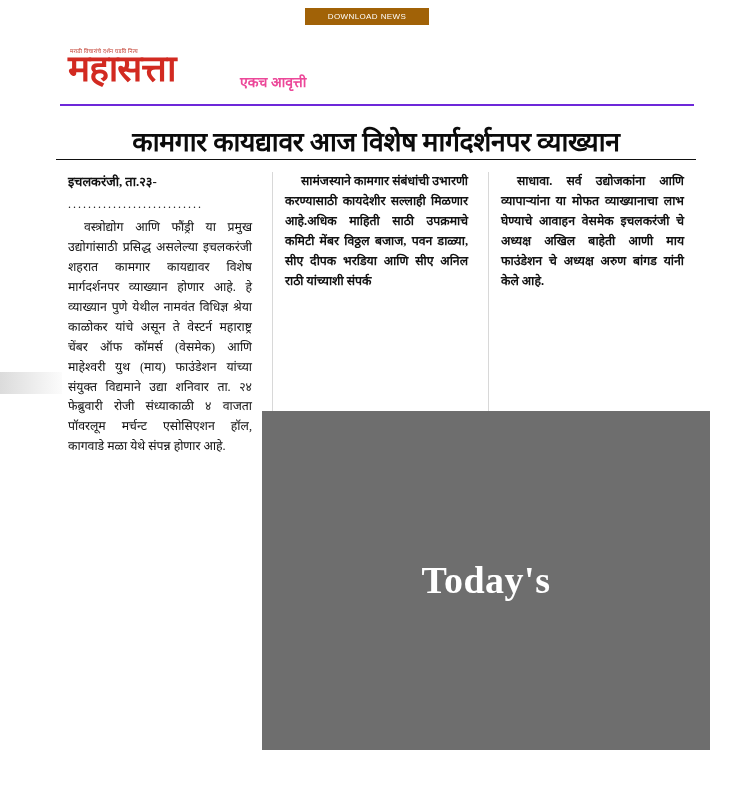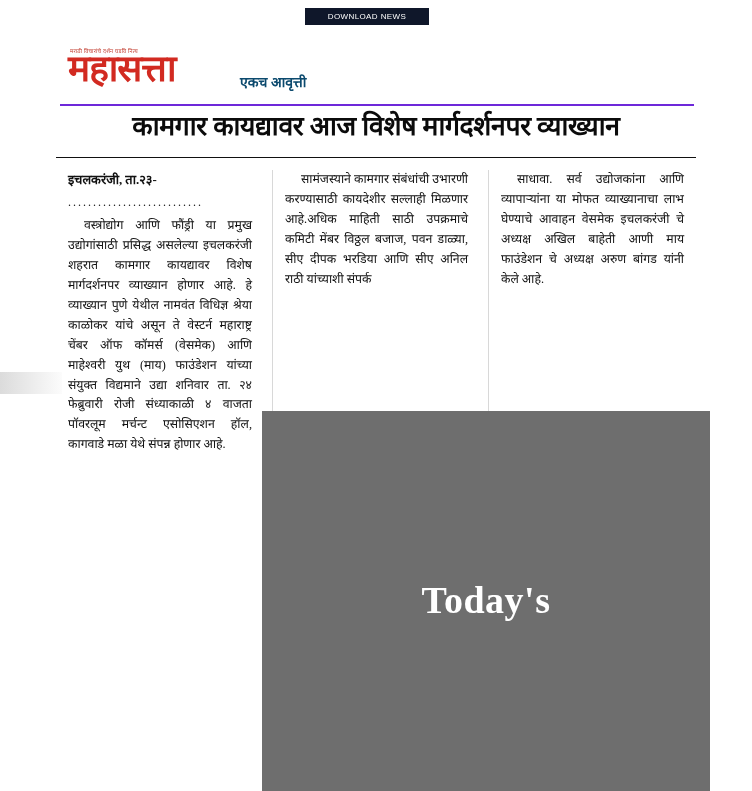--- a/index.html
+++ b/index.html
@@ -15,21 +15,21 @@
     overflow: hidden;
   }
 
   
   .download-bar {
     position: absolute;
     top: 8px;
     left: 305px;
     width: 124px;
     height: 17px;
-    background: #0f172a;
+    background: #a16207;
     color: #ffffff;
     font-size: 8px;
     letter-spacing: 0.4px;
     display: flex;
     align-items: center;
     justify-content: center;
     font-family: "Liberation Sans", sans-serif;
   }
 
   
@@ -68,56 +68,56 @@
     color: #d22a21;
     letter-spacing: -1px;
     line-height: 1;
   }
   .masthead-sub {
     position: absolute;
     top: 32px;
     left: 180px;
     font-family: "Liberation Serif", serif;
     font-size: 14px;
-    color: #0c4a6e;
+    color: #ec4899;
     font-weight: bold;
   }
 
   
   .headline {
-    margin: 4px 14px 0 14px;
+    margin: 20px 14px 0 14px;
     font-family: "Liberation Serif", serif;
     font-weight: bold;
     font-size: 26.5px;
     color: #0b0b0b;
     text-align: center;
     line-height: 1.25;
     letter-spacing: -0.3px;
     border-bottom: 1.5px solid #111;
-    padding-bottom: 14px;
   }
 
   
   .columns {
     display: flex;
     margin: 12px 14px 0 14px;
     gap: 8px;
   }
   .col {
     width: 33.33%;
     box-sizing: border-box;
     padding: 0 12px;
     font-family: "Liberation Serif", serif;
     font-size: 12.3px;
     line-height: 1.62;
     color: #111;
     text-align: justify;
   }
   .col + .col {
     border-left: 1px solid #d8d8d8;
+    font-weight: bold;
   }
   .dateline {
     font-weight: bold;
     font-size: 12.8px;
     display: block;
     margin-bottom: 2px;
   }
   .dots {
     display: block;
     letter-spacing: 2px;
@@ -145,21 +145,21 @@
     height: 22px;
     background: linear-gradient(to right, rgba(190,190,190,0.55), rgba(190,190,190,0.05));
   }
 
   
   .overlay-panel {
     position: absolute;
     left: 262px;
     top: 411px;
     width: 448px;
-    height: 380px;
+    height: 339px;
     background: #6e6e6e;
     display: flex;
     align-items: center;
     justify-content: center;
   }
   .overlay-text {
     font-family: "Liberation Serif", serif;
     color: #ffffff;
     font-size: 38px;
     font-weight: bold;

